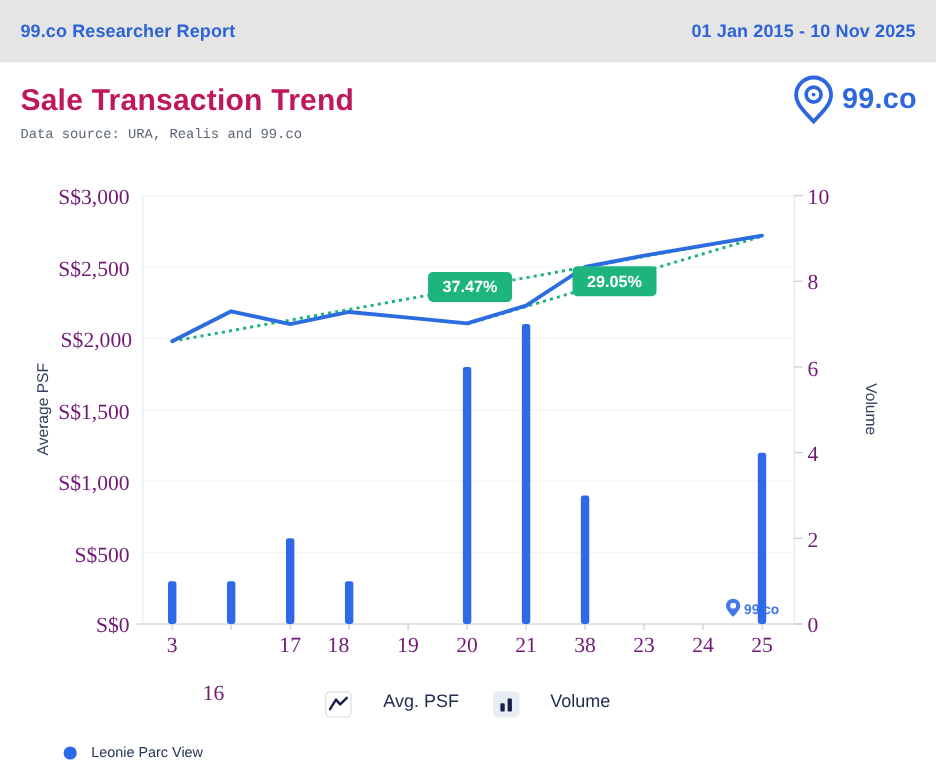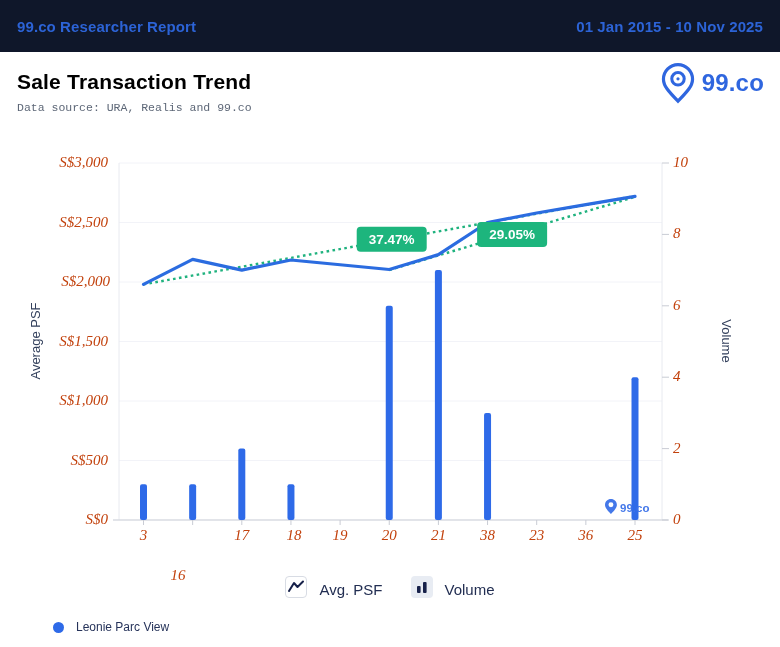--- a/index.html
+++ b/index.html
@@ -1,40 +1,40 @@
 <!DOCTYPE html>
 <html><head>
 <meta charset="utf-8">
 <style>
   html,body{margin:0;padding:0;background:#ffffff;}
   .page{position:relative;width:780px;height:647px;background:#ffffff;overflow:hidden;
         font-family:"Liberation Sans",sans-serif;}
   
-  .topbar{position:absolute;left:0;top:0;width:780px;height:52px;background:#0f172a;
+  .topbar{position:absolute;left:0;top:0;width:780px;height:52px;background:#e5e5e5;
           display:flex;align-items:center;justify-content:space-between;box-sizing:border-box;
           padding:0 17px;}
   .topbar .tb-text{color:#2c63d6;font-size:15px;font-weight:700;letter-spacing:.1px;}
   
   .header{position:absolute;left:17px;top:70px;}
-  .header .title{color:#000000;font-size:21px;font-weight:700;letter-spacing:.2px;}
+  .header .title{color:#be185d;font-size:25px;font-weight:700;letter-spacing:.2px;}
   .header .subtitle{color:#5d6777;font-size:11.5px;margin-top:7px;font-family:Liberation Mono, monospace;}
   .logo{position:absolute;right:16px;top:62px;display:flex;align-items:center;gap:7px;}
   .logo .wordmark{color:#2f66df;font-size:24px;font-weight:700;letter-spacing:.2px;}
   
   .chart-svg{position:absolute;left:0;top:0;}
-  .axis-label{position:absolute;font-family:"Liberation Serif",serif;font-size:15px;color:#c2410c;font-style:italic;}
+  .axis-label{position:absolute;font-family:"Liberation Serif",serif;font-size:18px;color:#701a75;}
   .axis-label.right-al{text-align:right;}
   .axis-label.center-al{text-align:center;}
   .vlabel{position:absolute;width:120px;height:16px;text-align:center;font-size:13px;color:#33405c;}
   .vlabel.left-rot{transform:rotate(-90deg);}
   .vlabel.right-rot{transform:rotate(90deg);}
   
   .legend{position:absolute;left:0;right:0;top:576px;display:flex;justify-content:center;
           align-items:center;gap:28px;}
-  .legend-item{display:flex;align-items:flex-end;gap:12px;cursor:pointer;}
+  .legend-item{display:flex;align-items:flex-start;gap:26px;cursor:pointer;}
   .legend-label{color:#222e52;font-size:15px;}
   .legend-box{width:22px;height:22px;border-radius:4px;display:flex;align-items:center;justify-content:center;box-sizing:border-box;}
   .legend-box.line-box{background:#ffffff;border:1.5px solid #d8dce4;}
   .legend-box.bar-box{background:#e8ecf3;}
   
   .series-row{position:absolute;left:53px;top:620px;display:flex;align-items:center;gap:12px;cursor:pointer;}
   .series-dot{width:11px;height:11px;border-radius:50%;background:#2e6ae8;display:inline-block;}
   .series-name{color:#26335a;font-size:12px;font-weight:500;}
 </style>
 </head>
@@ -118,27 +118,27 @@
       <div class="axis-label right-al" style="left: 36px; top: 154px; width: 72px; position: absolute;">S$3,000</div>
       <div class="axis-label" style="left: 673px; top: 511px; width: 34px; position: absolute;">0</div>
       <div class="axis-label" style="left: 673px; top: 439.6px; width: 34px; position: absolute;">2</div>
       <div class="axis-label" style="left: 673px; top: 368.2px; width: 34px; position: absolute;">4</div>
       <div class="axis-label" style="left: 673px; top: 296.8px; width: 34px; position: absolute;">6</div>
       <div class="axis-label" style="left: 673px; top: 225.4px; width: 34px; position: absolute;">8</div>
       <div class="axis-label" style="left: 673px; top: 154px; width: 34px; position: absolute;">10</div>
       <div class="axis-label center-al" style="left: 119.5px; top: 527px; width: 48px; position: absolute;">3</div>
       <div class="axis-label center-al" style="left: 154px; top: 527px; width: 48px; position: absolute; margin-top: 40px;">16</div>
       <div class="axis-label center-al" style="left: 217.8px; top: 527px; width: 48px; position: absolute;">17</div>
-      <div class="axis-label center-al" style="left: 270px; top: 527px; width: 48px; position: absolute;">18</div>
+      <div class="axis-label center-al" style="left: 258px; top: 527px; width: 48px; position: absolute;">18</div>
       <div class="axis-label center-al" style="left: 316.1px; top: 527px; width: 48px; position: absolute;">19</div>
       <div class="axis-label center-al" style="left: 365.25px; top: 527px; width: 48px; position: absolute;">20</div>
       <div class="axis-label center-al" style="left: 414.4px; top: 527px; width: 48px; position: absolute;">21</div>
       <div class="axis-label center-al" style="left: 463.55px; top: 527px; width: 48px; position: absolute;">38</div>
       <div class="axis-label center-al" style="left: 512.7px; top: 527px; width: 48px; position: absolute;">23</div>
-      <div class="axis-label center-al" style="left: 561.85px; top: 527px; width: 48px; position: absolute;">36</div>
+      <div class="axis-label center-al" style="left: 561.85px; top: 527px; width: 48px; position: absolute;">24</div>
       <div class="axis-label center-al" style="left: 611px; top: 527px; width: 48px; position: absolute;">25</div>
       <div class="vlabel left-rot" style="left: -24px; top: 333px; position: absolute;">Average PSF</div>
       <div class="vlabel right-rot" style="left: 666px; top: 333px; position: absolute;">Volume</div>
     </div>
 
   <div class="legend">
     <div class="legend-item">
       <span class="legend-box line-box">
         <svg width="18" height="16" viewBox="0 0 18 16">
           <polyline points="2,12 7,4 10.5,8 16,2.5" fill="none" stroke="#17214a" stroke-width="2" stroke-linecap="round" stroke-linejoin="round"></polyline>

